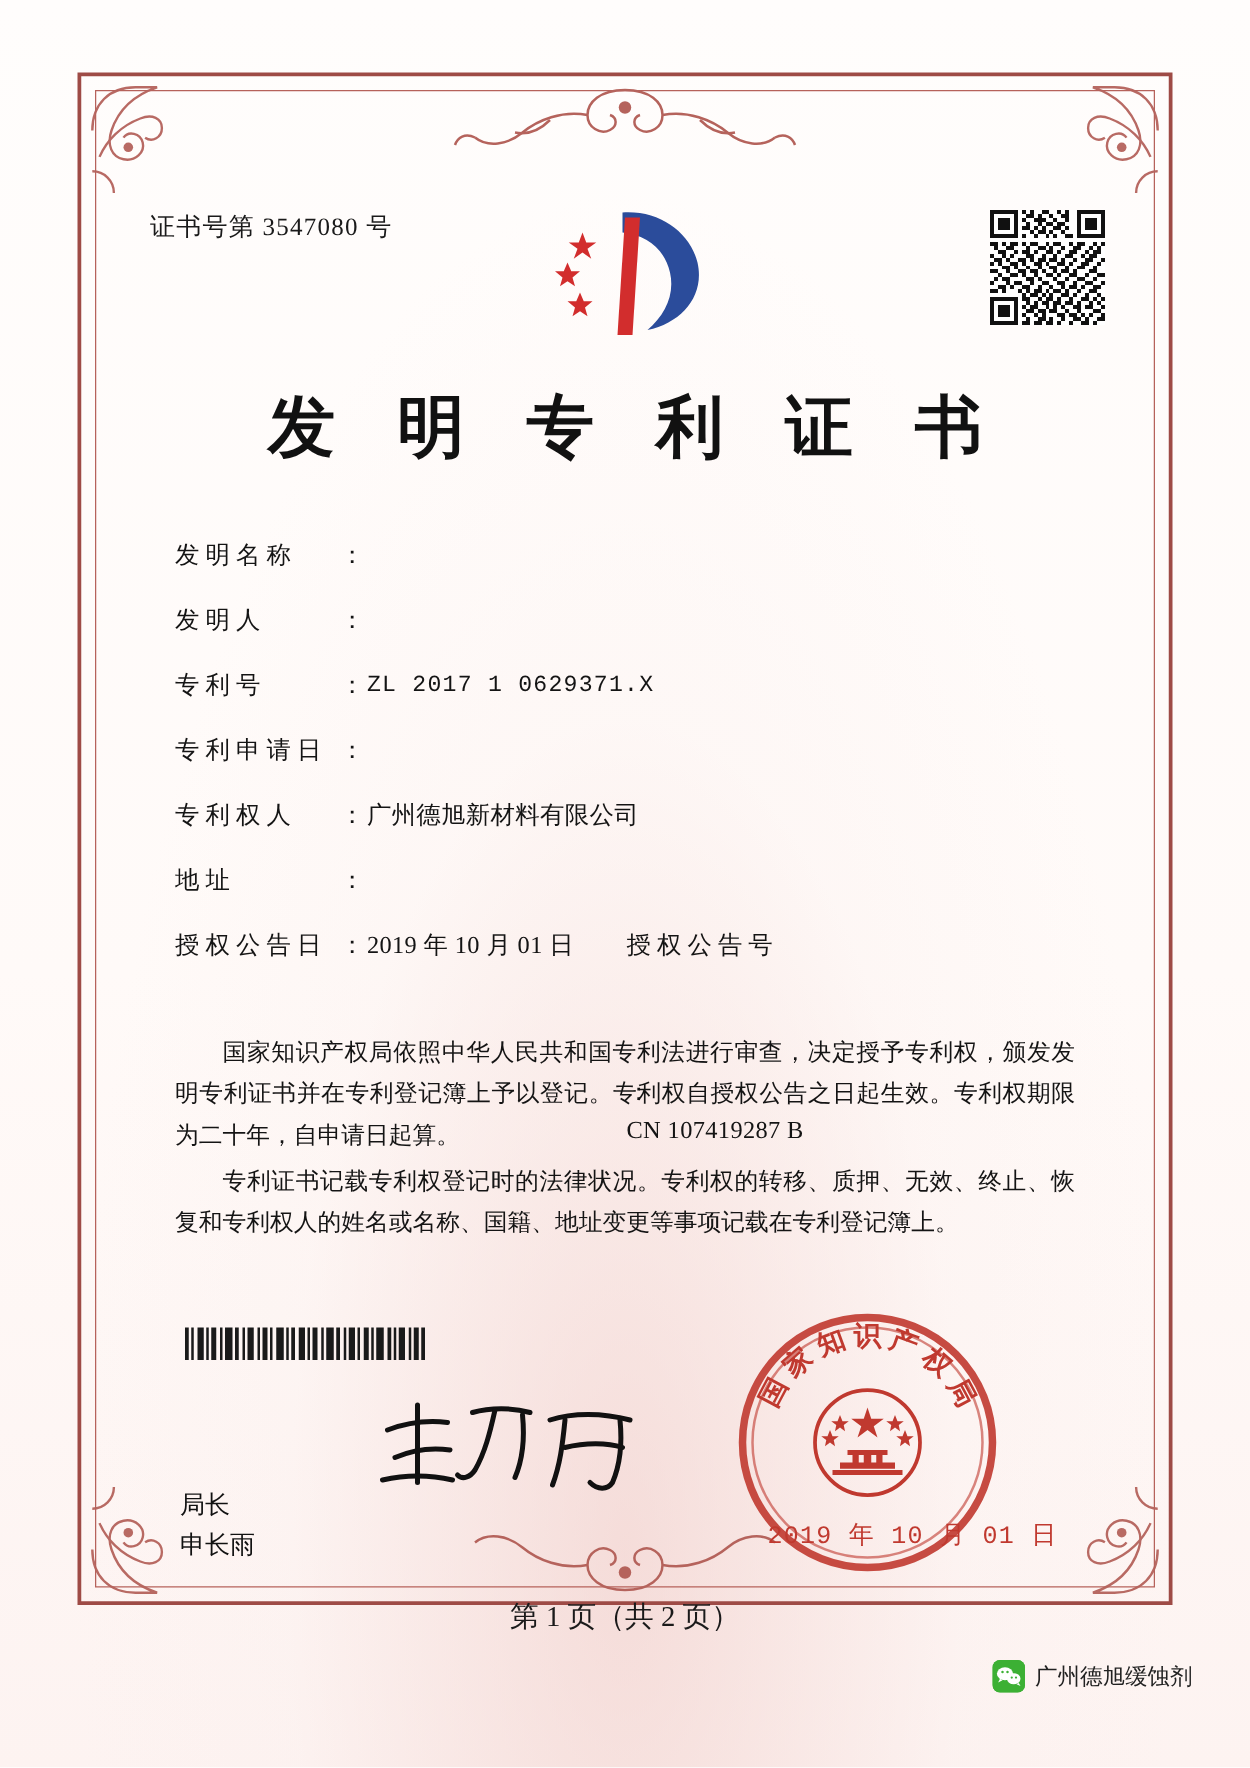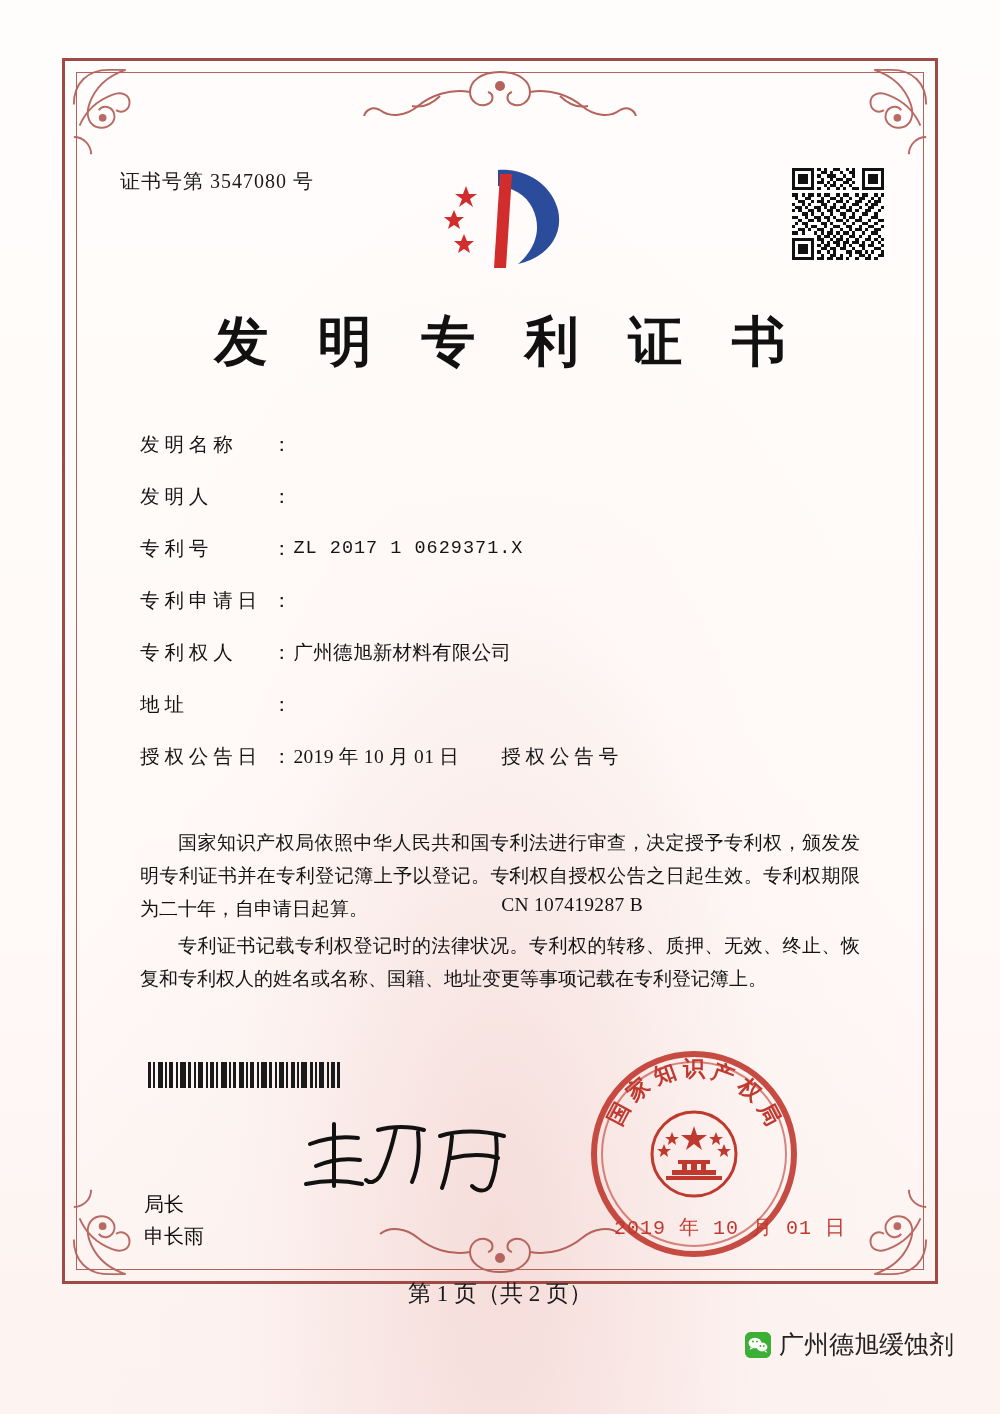--- a/index.html
+++ b/index.html
@@ -234,21 +234,21 @@
     text-align: center;
     font-size: 18px;
     color: #1a1a1a;
   }
   .wechat {
     position: absolute;
     right: 46px; top: 1328px;
     display: flex;
     align-items: center;
     gap: 8px;
-    font-size: 25px;
+    font-size: 18px;
     color: #222;
   }
   .wechat-icon {
     width: 26px; height: 26px;
     border-radius: 6px;
     background: #3cb034;
     display: inline-block;
     position: relative;
   }
   .wechat-icon svg { width: 26px; height: 26px; display: block; }

